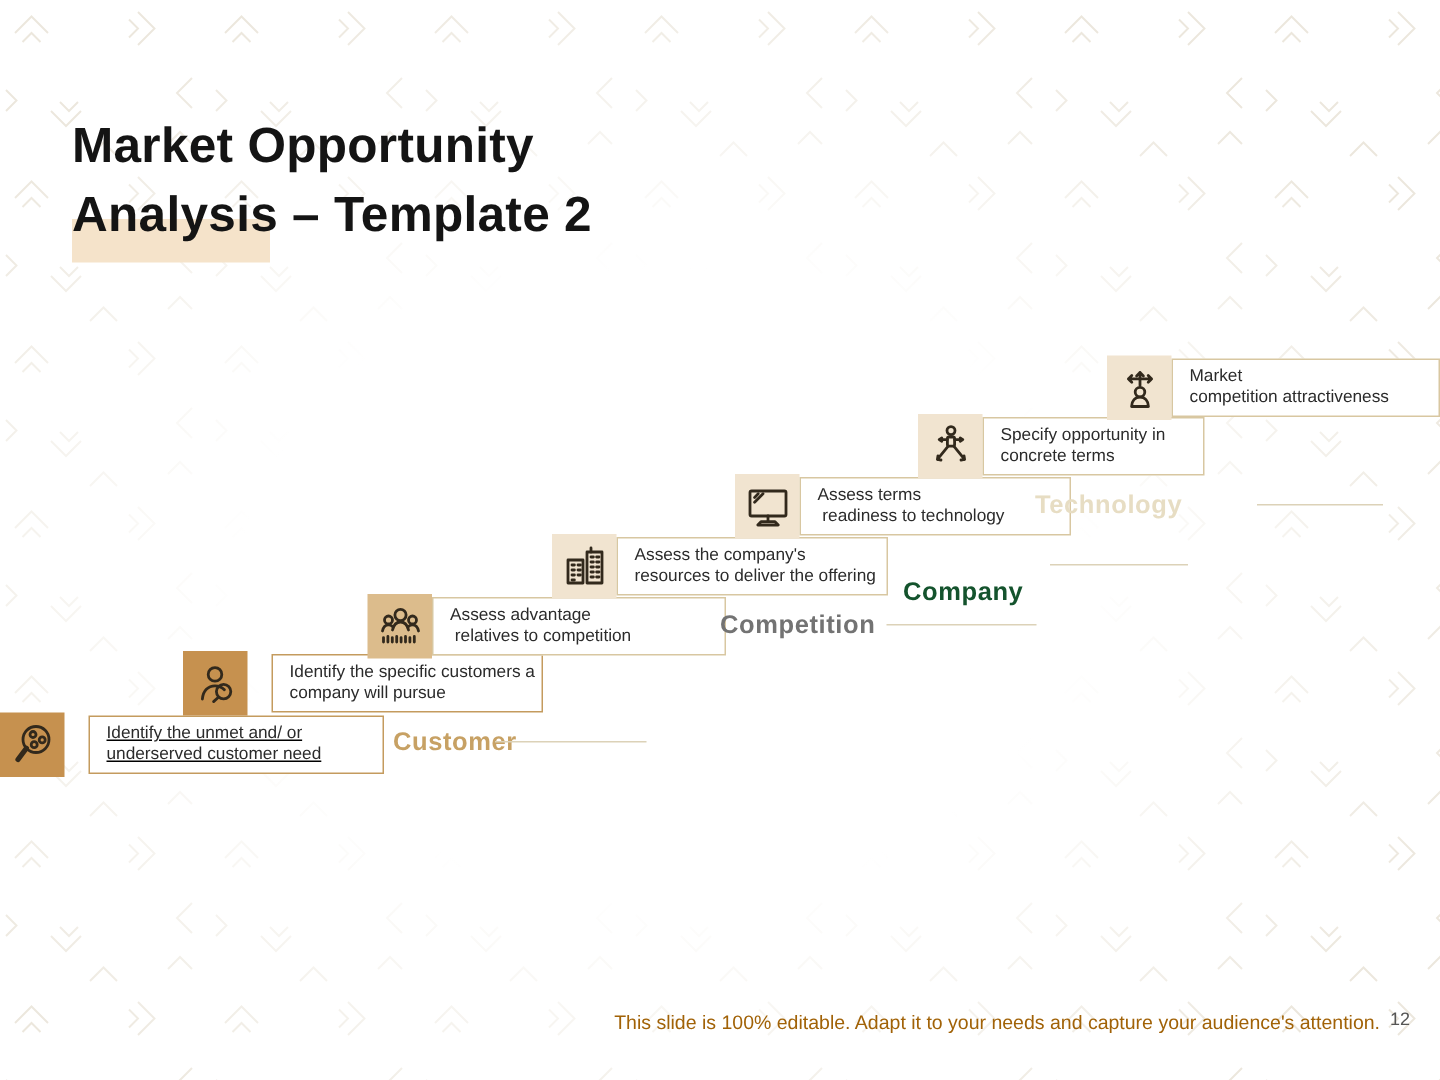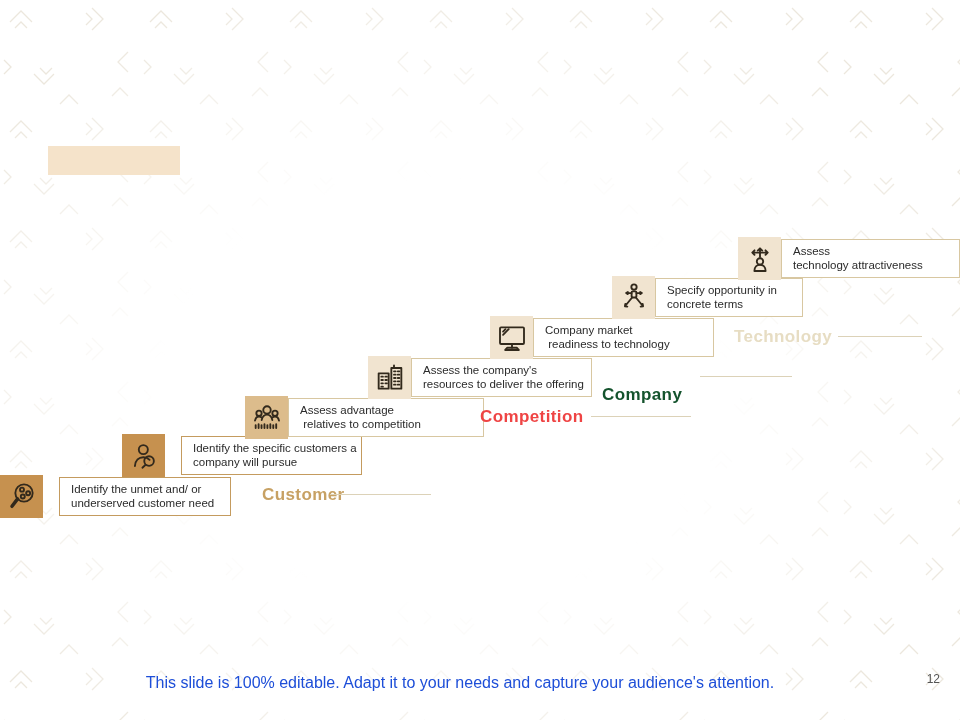--- a/index.html
+++ b/index.html
@@ -18,21 +18,21 @@
   .icon-dark{background:#C6914F;}
   .icon-mid{background:#DCBC8C;}
   .icon-light{background:#F1E4D0;}
   .text-box{position:absolute;left:43px;top:2px;height:39px;background:#ffffff;
             border:1px solid #D8C7A1;display:flex;flex-direction:column;justify-content:center;
             padding-left:11px;box-sizing:border-box;}
   .text-box.tb-dark{border-color:#C49B5E;margin-left:16px;}
   .text-box span{display:block;font-size:11.5px;line-height:13.5px;color:#2b2b2b;white-space:pre;}
   .cat-label{position:absolute;font-size:17px;font-weight:bold;letter-spacing:0.4px;z-index:4;}
   .cat-line{position:absolute;height:0;border-top:1px solid #DCD2B8;z-index:4;}
-  .footer-note{position:absolute;left:0;top:674px;width:920px;text-align:center;font-size:16px;color:#1d4ed8;z-index:5;}
+  .footer-note{position:absolute;left:0;top:674px;width:920px;text-align:right;font-size:13px;color:#a16207;z-index:5;}
   .page-number{position:absolute;right:20px;top:672px;font-size:12px;color:#555555;z-index:5;}
 </style>
 </head>
 <body>
 
 <div class="slide">
 
   <svg class="bg-svg" width="960" height="720" xmlns="http://www.w3.org/2000/svg">
     <defs>
       <pattern id="chv" width="140" height="110" patternUnits="userSpaceOnUse">
@@ -48,35 +48,39 @@
           <path d="M4 60 l7 7 l-7 7"></path>
           <path d="M112 96 l8 -8 l8 8"></path>
         </g>
       </pattern>
     </defs>
     <rect width="960" height="720" fill="url(#chv)"></rect>
   </svg>
   <div class="bg-mask"></div>
 
   <div class="title-highlight"></div>
+  <div class="title-wrap">
+    <div class="title-line">Market Opportunity</div>
+    <div class="title-line">Analysis – Template 2</div>
+  </div>
 
   <div class="stair">
       <div class="step" style="left: 0px; top: 475px;">
         <div class="icon-box icon-dark">
           <svg viewBox="0 0 24 24">
             <g fill="none" stroke="#32291c" stroke-width="1.4" stroke-linecap="round" stroke-linejoin="round">
               <circle cx="13.5" cy="9" r="6.5"></circle>
               <circle cx="12" cy="6.5" r="1.5"></circle>
               <circle cx="16.6" cy="9.2" r="1.5"></circle>
               <circle cx="12.6" cy="11.6" r="1.5"></circle>
               <path d="M8.7 13.4 L4.5 19" stroke-width="2.6"></path>
             </g>
           </svg>
         </div>
-        <div class="text-box tb-dark" style="width: 172px;">
+        <div class="text-box tb-dark" style="width: 197px; text-decoration: underline;">
           <span>Identify the unmet and/ or</span>
           <span>underserved customer need</span>
         </div>
       </div>
       <div class="step" style="left: 122px; top: 434px;">
         <div class="icon-box icon-dark">
           <svg viewBox="0 0 24 24">
             <g fill="none" stroke="#32291c" stroke-width="1.4" stroke-linecap="round" stroke-linejoin="round">
               <circle cx="11.5" cy="7.2" r="3.4"></circle>
               <path d="M5.2 19.5 c.3-4.2 2.9-6.6 6.3-6.6 1.9 0 3.5.7 4.7 2"></path>
@@ -131,21 +135,21 @@
           <svg viewBox="0 0 24 24">
             <g fill="none" stroke="#32291c" stroke-width="1.4" stroke-linecap="round" stroke-linejoin="round">
               <rect x="3" y="4" width="18" height="12.5" rx="0.8"></rect>
               <path d="M5.3 7.2 l1.8-1.8 M5.3 9.6 l4.2-4.2"></path>
               <path d="M12 16.5 v2.8"></path>
               <path d="M8.5 19.3 h7 l1.6 1.7 H6.9 z"></path>
             </g>
           </svg>
         </div>
         <div class="text-box" style="width: 181px;">
-          <span>Company market</span>
+          <span>Assess terms</span>
           <span> readiness to technology</span>
         </div>
       </div>
       <div class="step" style="left: 612px; top: 276px;">
         <div class="icon-box icon-light">
           <svg viewBox="0 0 24 24">
             <g fill="none" stroke="#32291c" stroke-width="1.4" stroke-linecap="round" stroke-linejoin="round">
               <circle cx="12" cy="3.8" r="2"></circle>
               <rect x="10.2" y="7" width="3.6" height="4.6" rx="0.8"></rect>
               <path d="M10.2 8.3 H6.1 M6.1 8.3 l1.3-.8 M6.1 8.3 l1.3 .8"></path>
@@ -166,29 +170,29 @@
             <g fill="none" stroke="#32291c" stroke-width="1.4" stroke-linecap="round" stroke-linejoin="round">
               <path d="M12 10.5 V4 M12 4 l-1.7 1.7 M12 4 l1.7 1.7"></path>
               <path d="M12 7.2 H6.2 M6.2 7.2 l1.7-1.7 M6.2 7.2 l1.7 1.7"></path>
               <path d="M12 7.2 h5.8 M17.8 7.2 l-1.7-1.7 M17.8 7.2 l-1.7 1.7"></path>
               <circle cx="12" cy="13.8" r="2.4"></circle>
               <path d="M7.8 21 c0-2.9 1.8-4.7 4.2-4.7 s4.2 1.8 4.2 4.7 z"></path>
             </g>
           </svg>
         </div>
         <div class="text-box" style="width: 179px;">
-          <span>Assess</span>
-          <span>technology attractiveness</span>
+          <span>Market</span>
+          <span>competition attractiveness</span>
         </div>
       </div>
       <div class="cat-label" style="left: 237px; top: 485px; color: rgb(199, 161, 100); margin-left: 25px;">Customer</div>
       <div class="cat-line" style="left: 330px; top: 494px; width: 101px;"></div>
-      <div class="cat-label" style="left: 480px; top: 407px; color: #ef4444;">Competition</div>
+      <div class="cat-label" style="left: 480px; top: 407px; color: #737373;">Competition</div>
       <div class="cat-line" style="left: 591px; top: 416px; width: 100px;"></div>
       <div class="cat-label" style="left: 602px; top: 361px; color: #14532d; margin-top: 24px;">Company</div>
       <div class="cat-line" style="left: 700px; top: 376px; width: 92px;"></div>
-      <div class="cat-label" style="left: 734px; top: 327px; color: rgb(231, 221, 195);">Technology</div>
+      <div class="cat-label" style="left: 690px; top: 327px; color: rgb(231, 221, 195);">Technology</div>
       <div class="cat-line" style="left: 838px; top: 336px; width: 84px;"></div>
     </div>
 
   <div class="footer-note">This slide is 100% editable. Adapt it to your needs and capture your audience's attention.</div>
   <div class="page-number">12</div>
 </div>
 
 </body></html>

